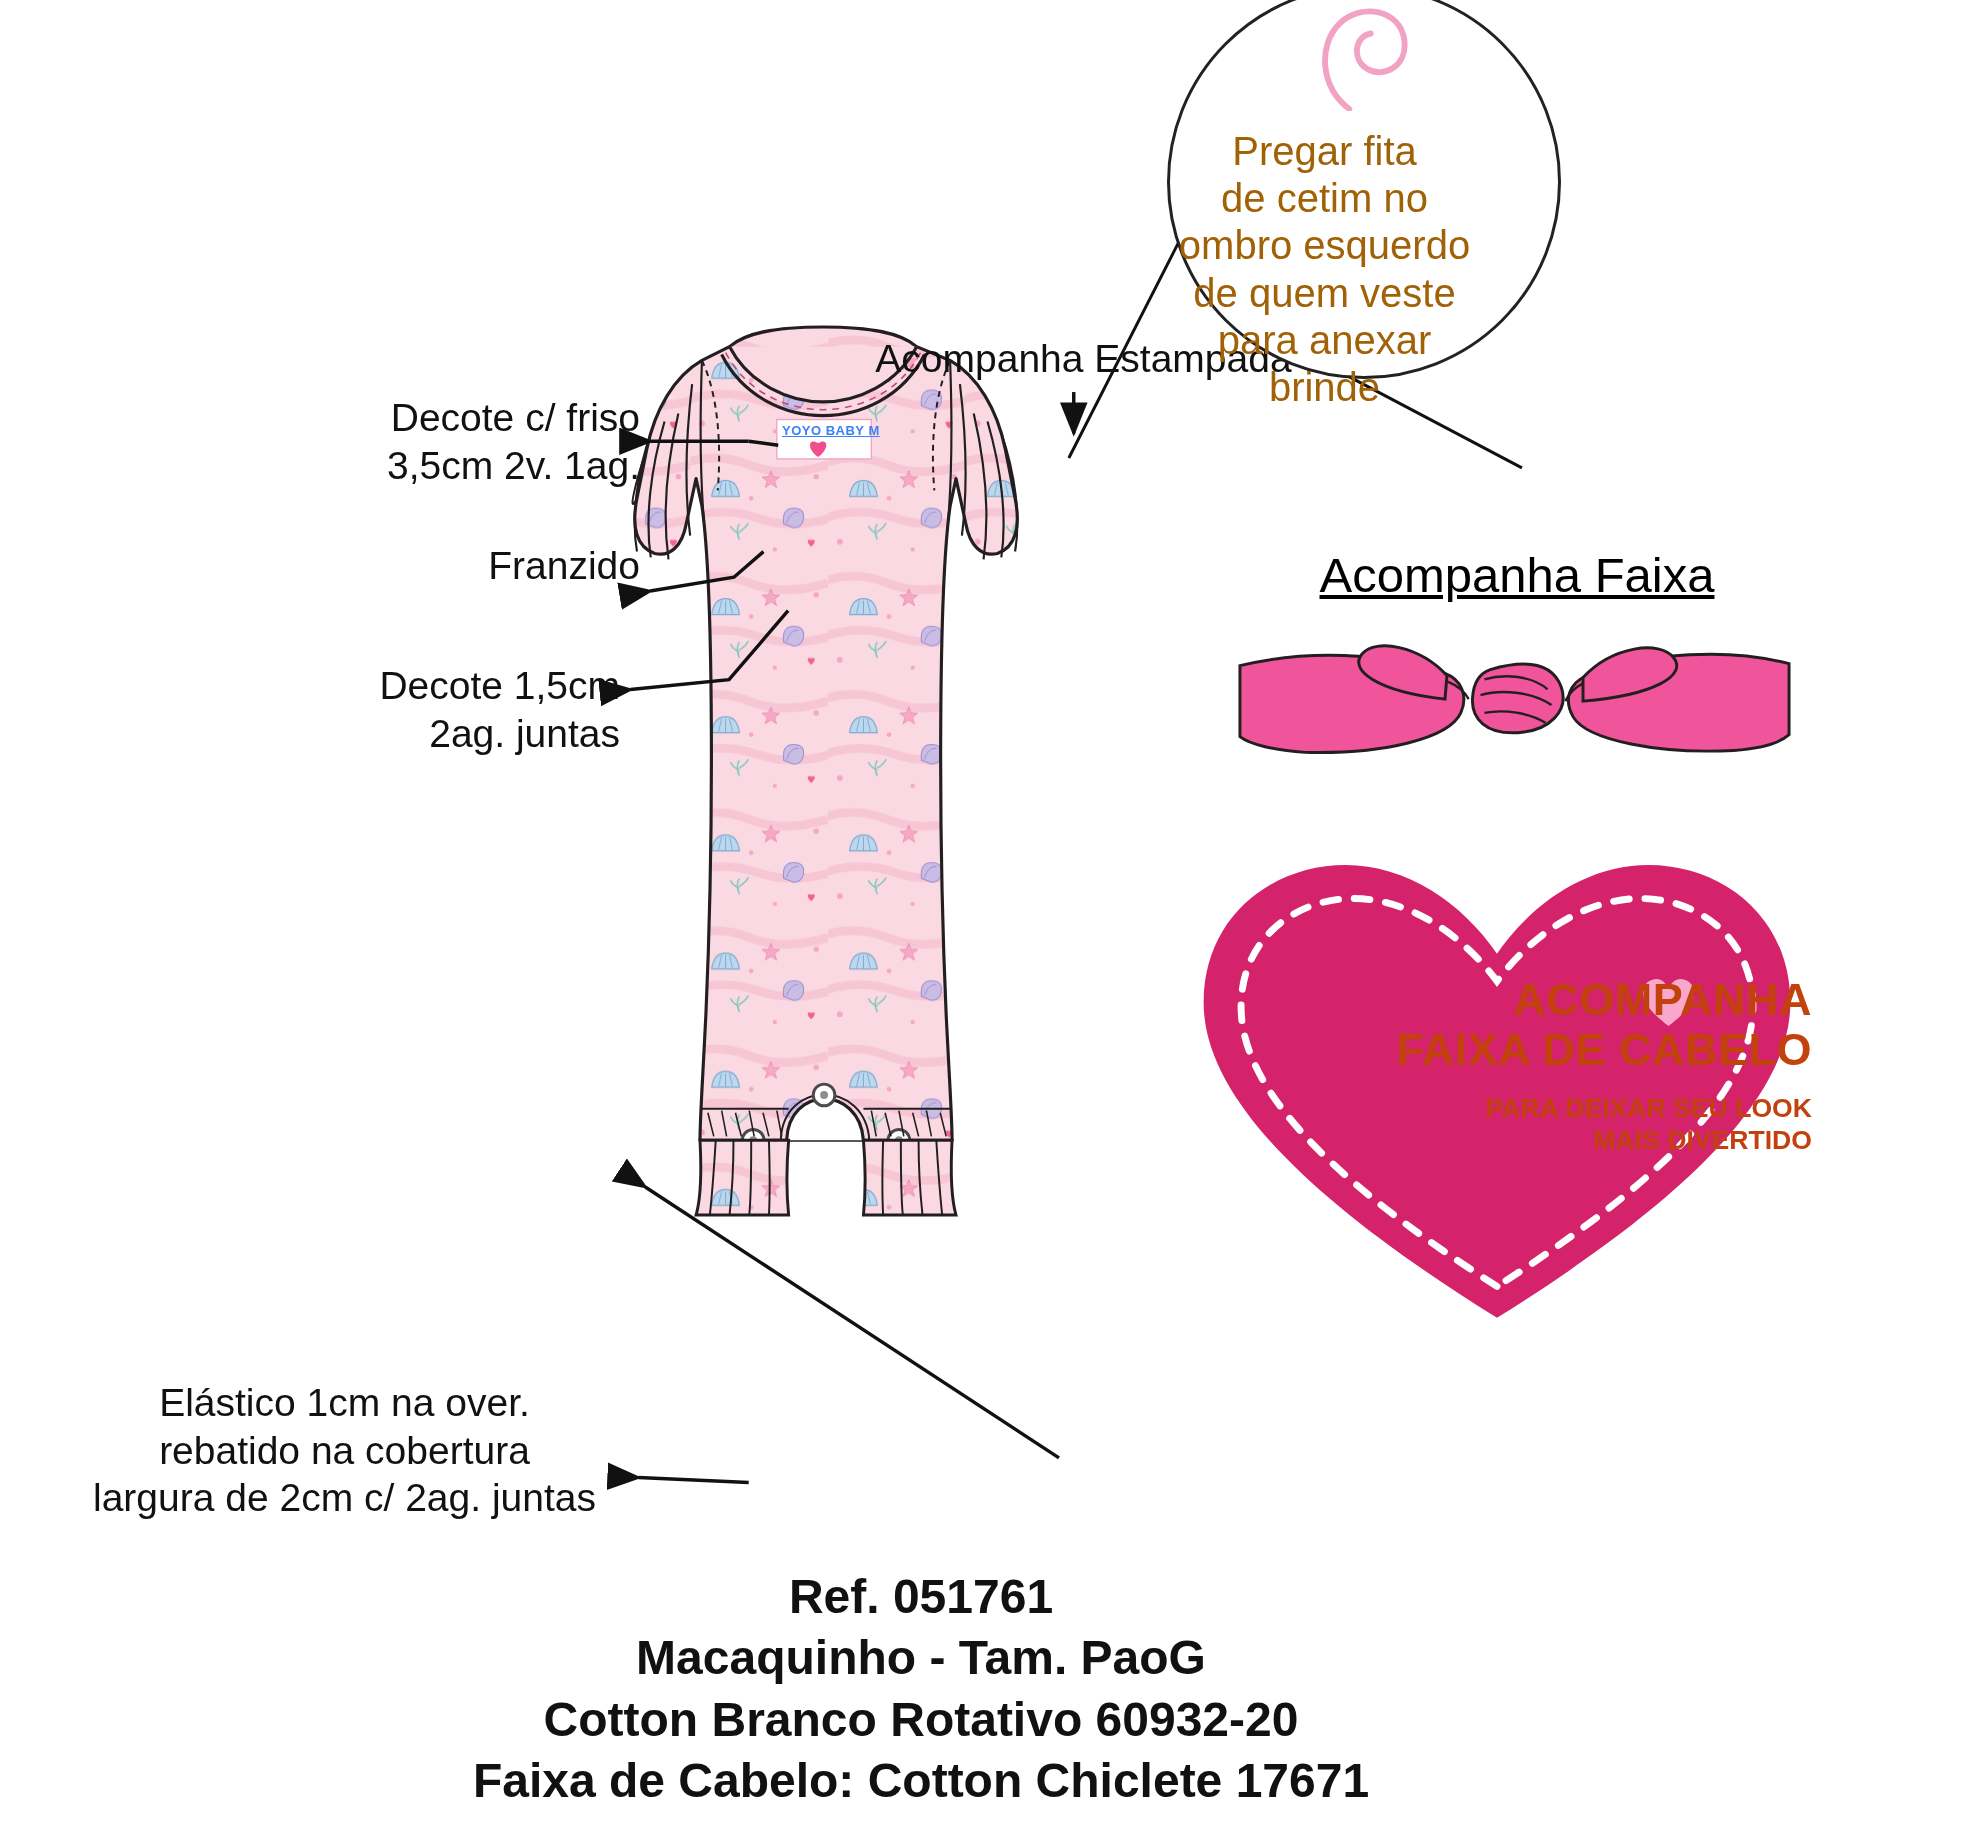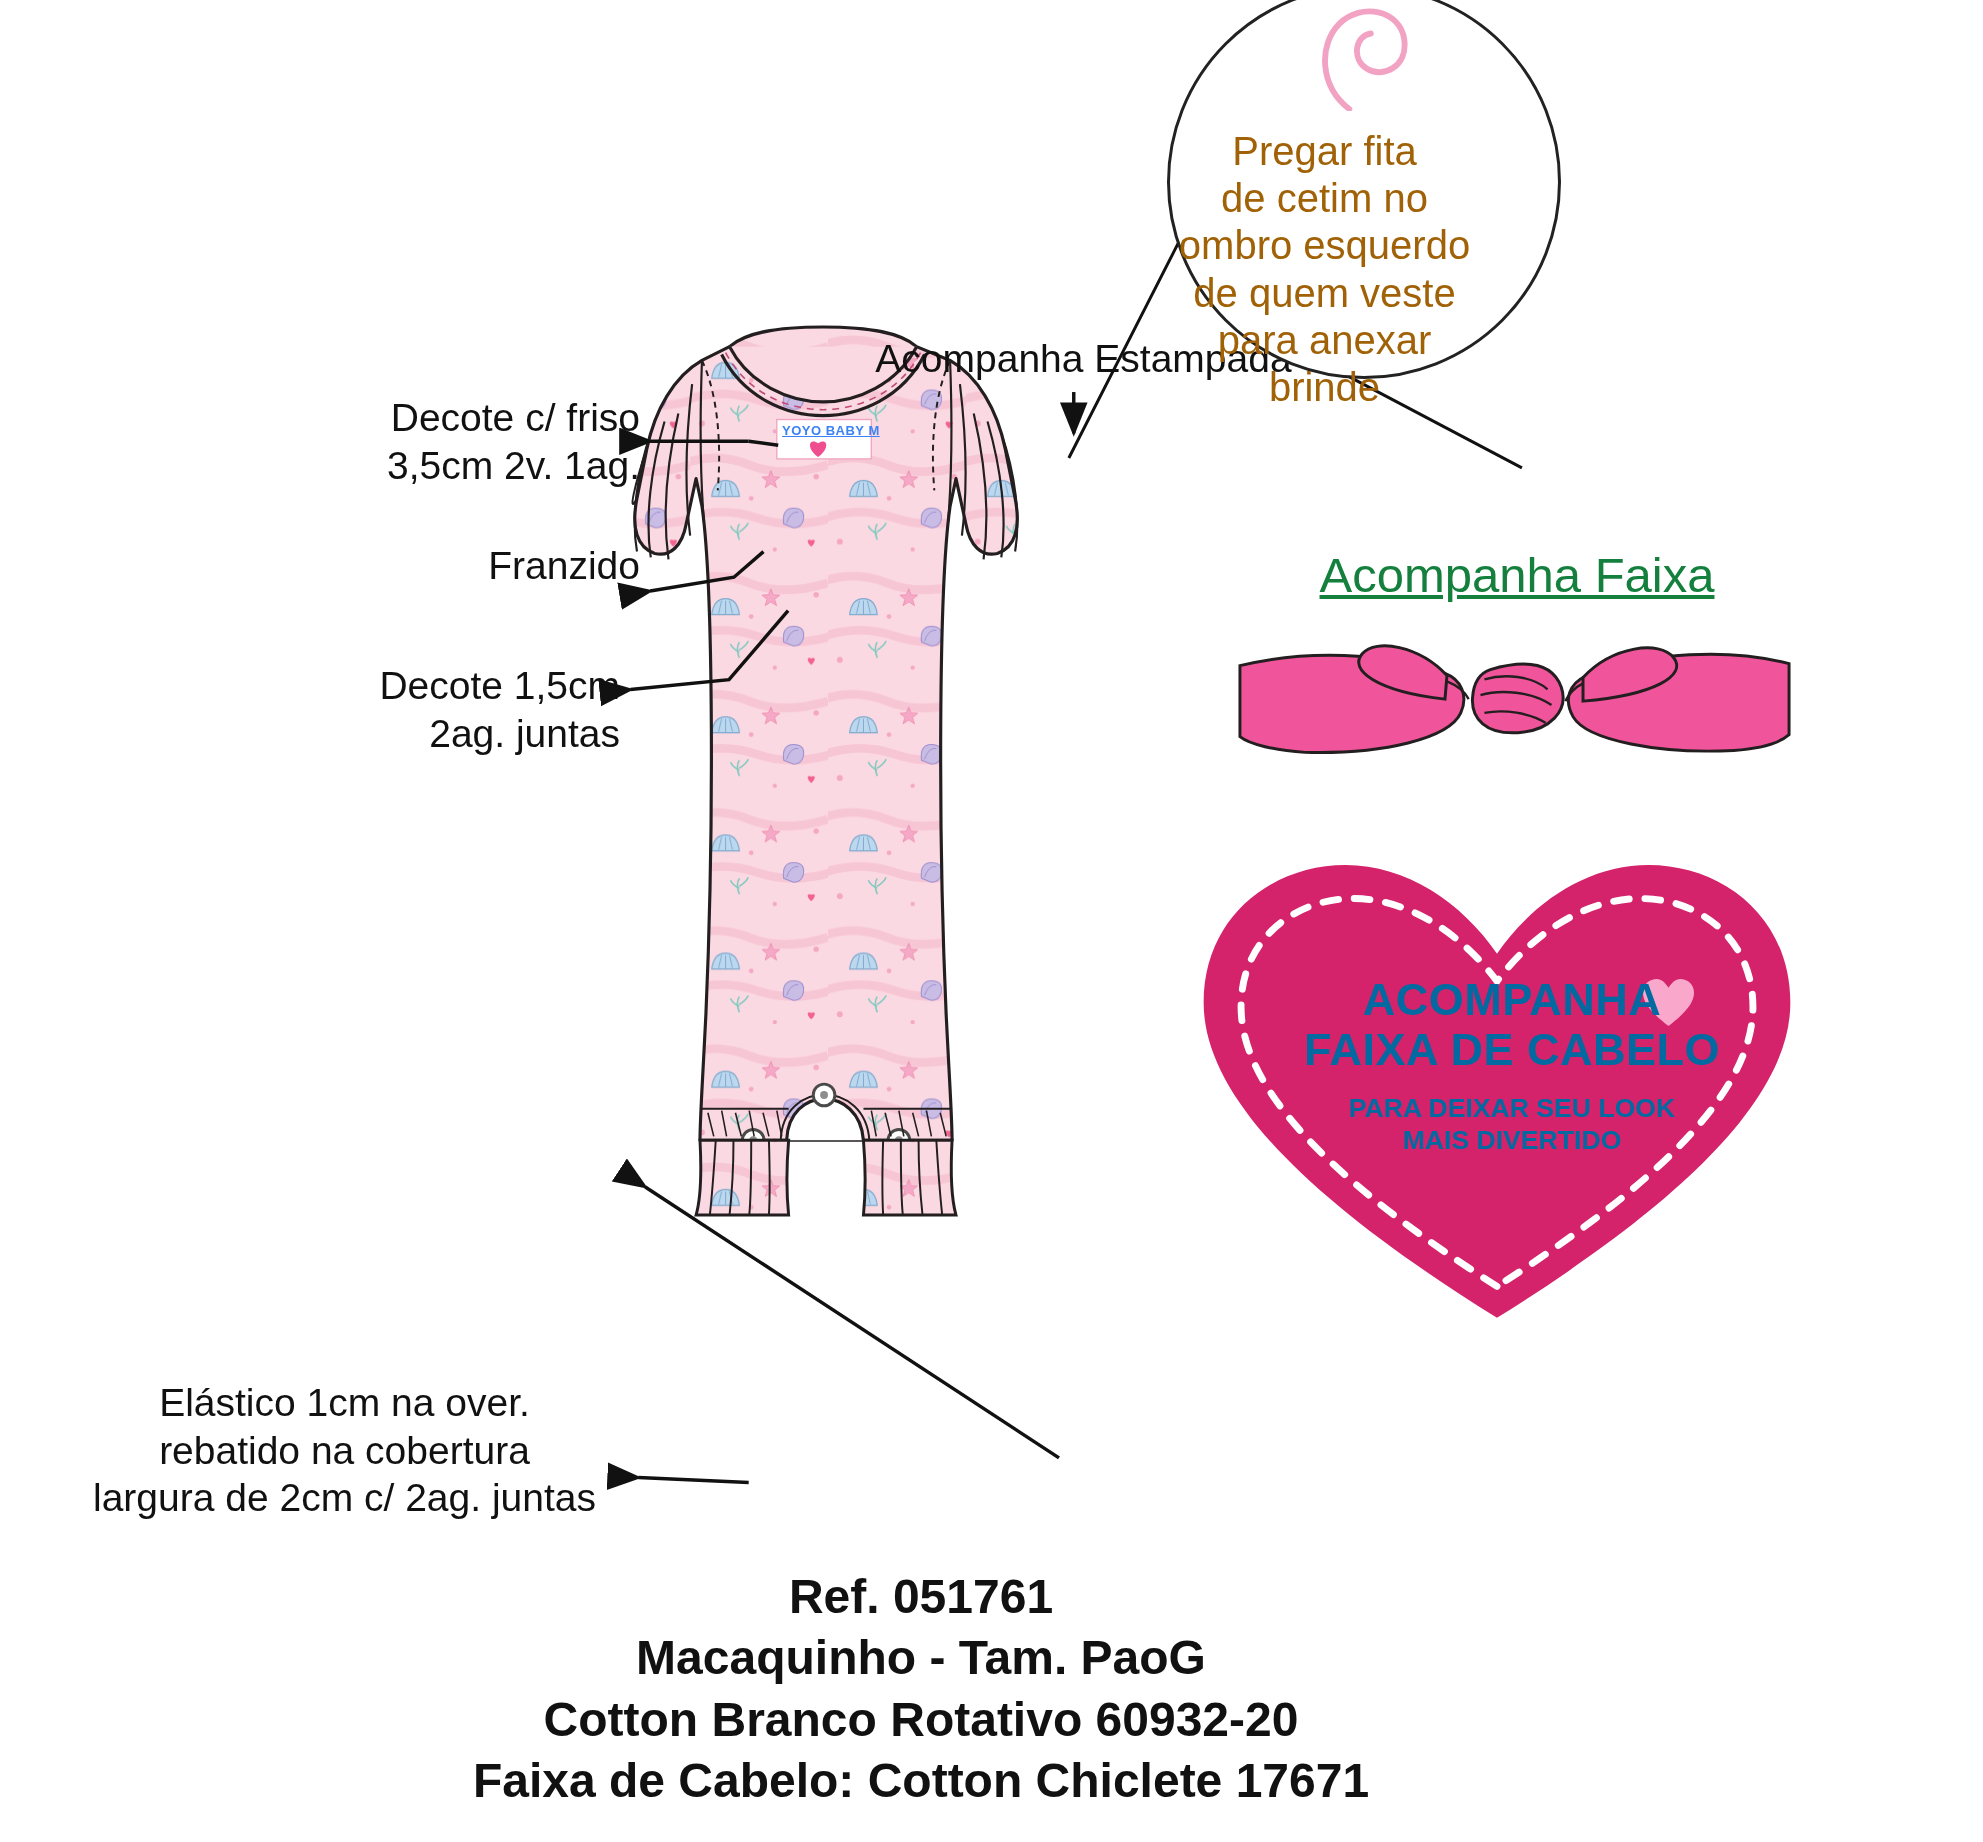--- a/index.html
+++ b/index.html
@@ -79,21 +79,21 @@
     height: 103px;
   }
 
   
   .faixa-title {
     position: absolute;
     left: 1517px;
     top: 547px;
     transform: translateX(-50%);
     font-size: 49px;
-    color: #15803d;
+    color: #000000;
     text-decoration: underline;
     white-space: nowrap;
   }
   .faixa-img {
     position: absolute;
     left: 1236px;
     top: 630px;
     width: 557px;
     height: 158px;
   }
@@ -102,25 +102,25 @@
   .heart-badge {
     position: absolute;
     left: 1182px;
     top: 847px;
     width: 630px;
     height: 483px;
   }
   .heart-badge svg { position: absolute; left: 0; top: 0; }
   .heart-text {
     position: absolute;
-    left: 15px;
+    left: 0;
     top: 128px;
     width: 630px;
-    text-align: center;
-    color: #0369a1;
+    text-align: right;
+    color: #c2410c;
     pointer-events: none;
   }
   .heart-line1 {
     font-size: 45px;
     font-weight: bold;
     letter-spacing: 0.5px;
     line-height: 1.12;
     display: block;
   }
   .heart-line2 {

